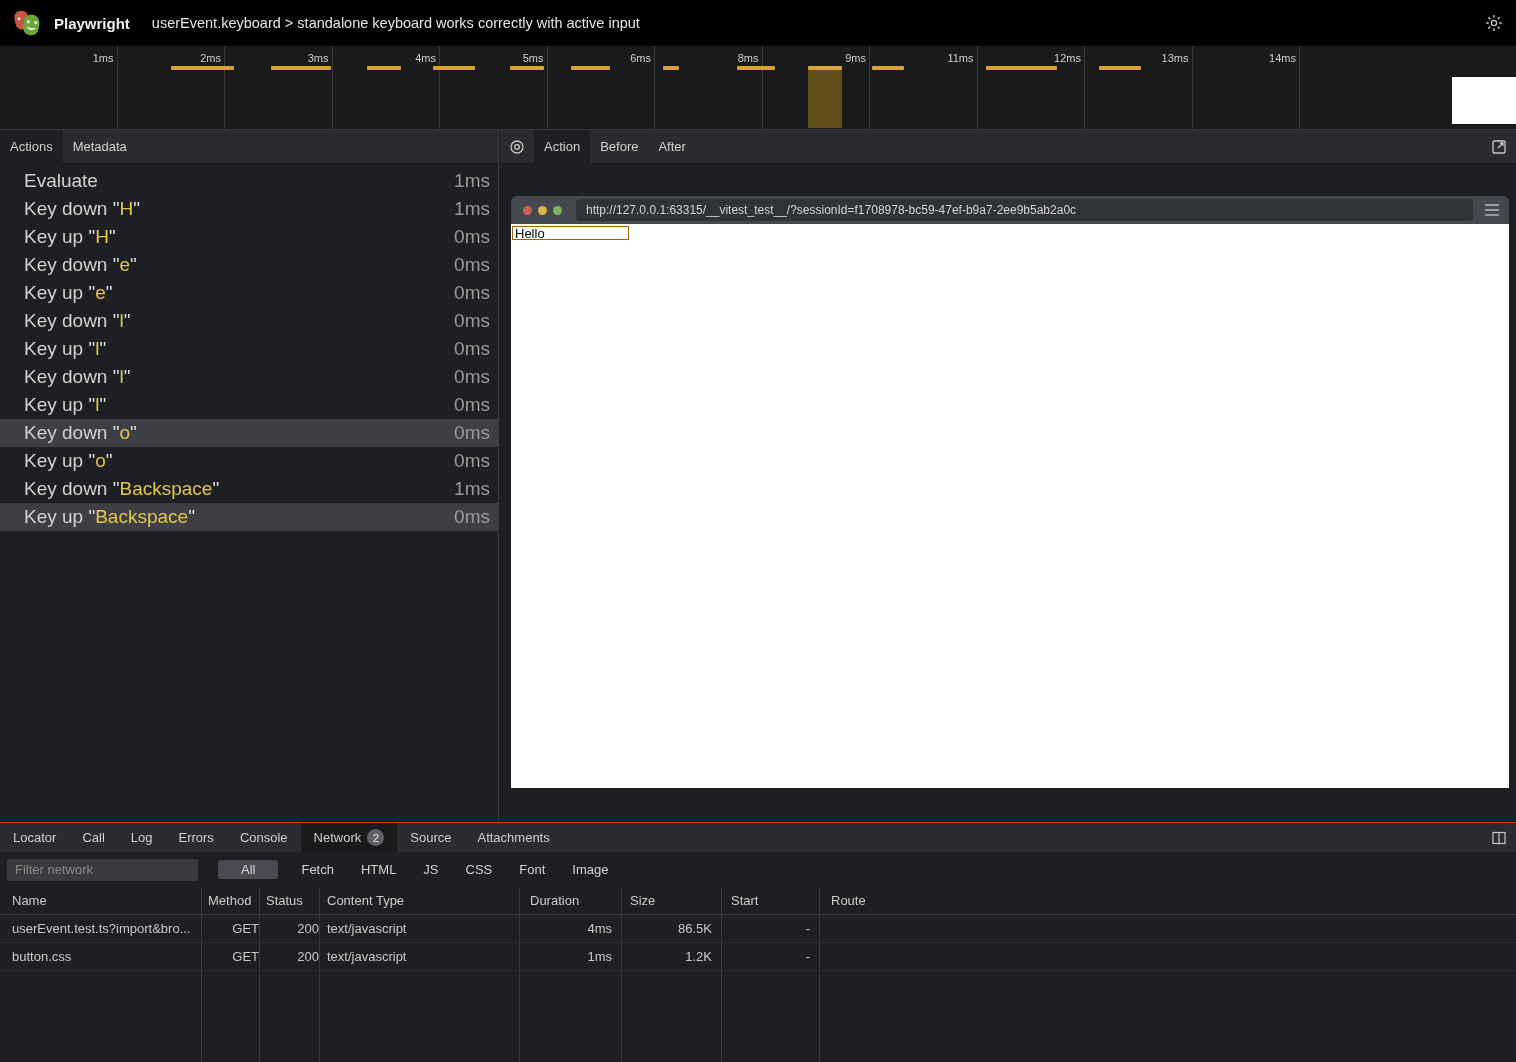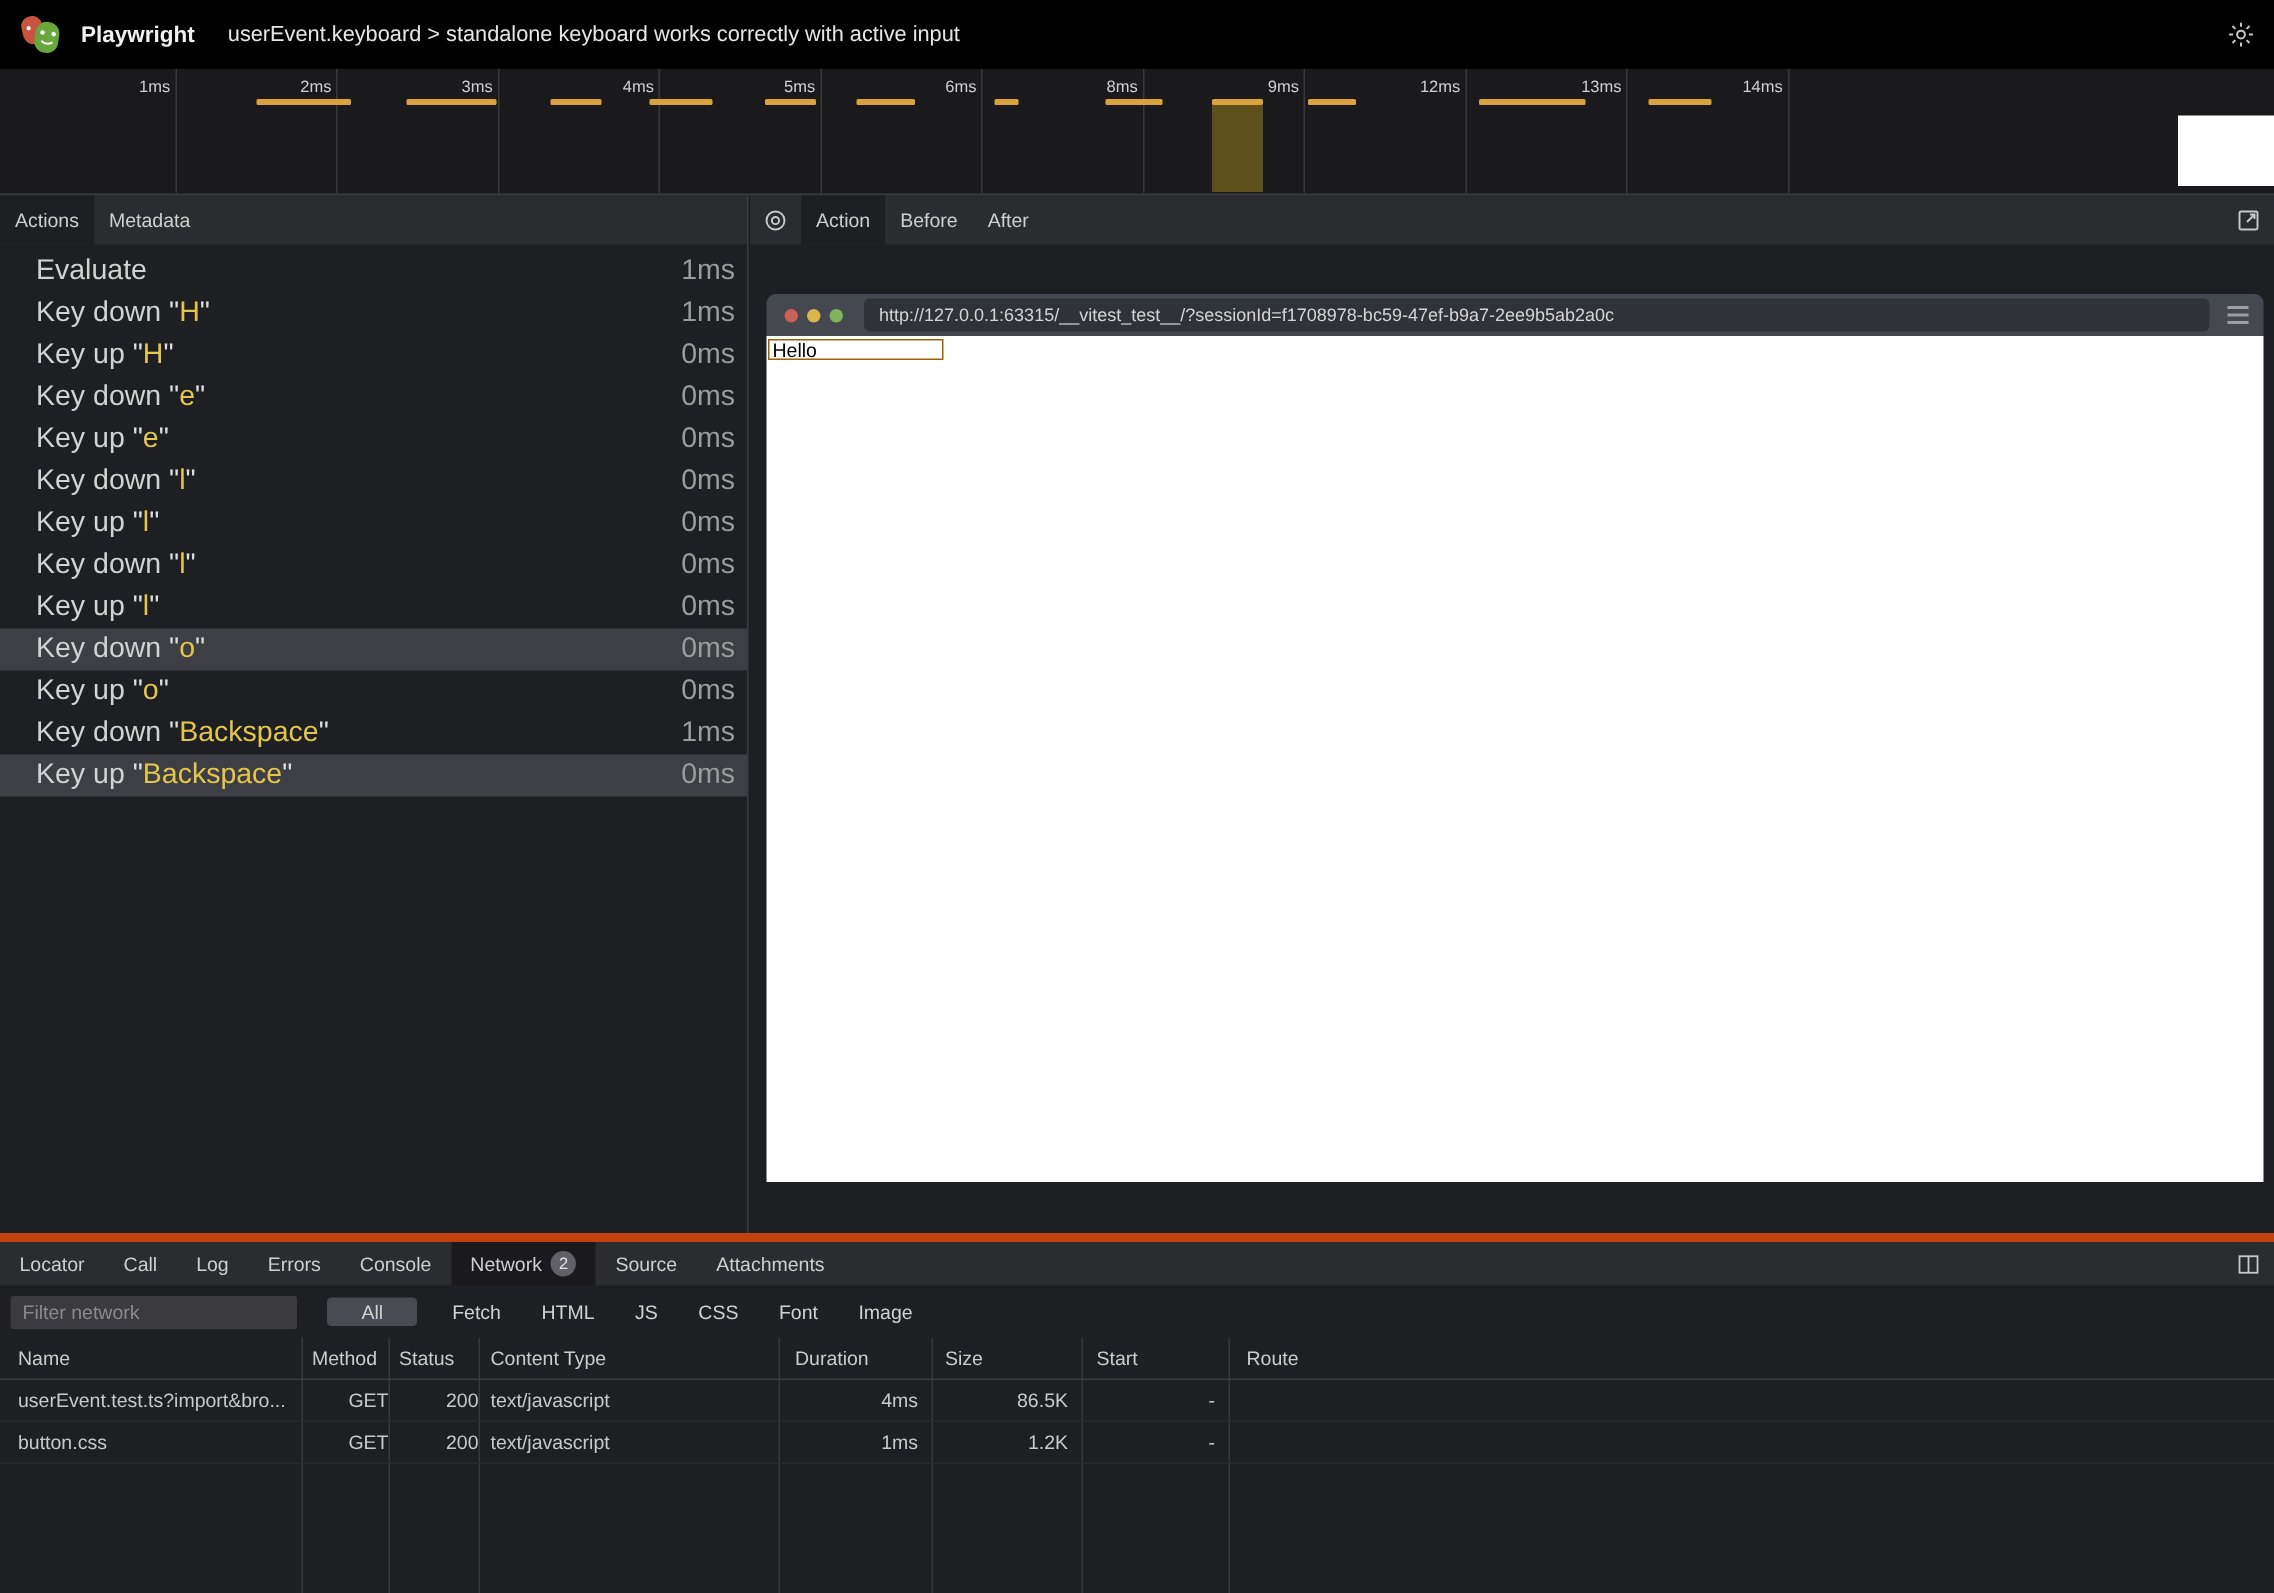--- a/index.html
+++ b/index.html
@@ -53,21 +53,21 @@
   .dot.red { background:#ca6156; } .dot.yel { background:#d9b74a; } .dot.grn { background:#81b35a; }
   .urlbar { flex:1; height:22px; background:#2f3237; border-radius:4px; margin:0 10px 0 8px;
     display:flex; align-items:center; padding:0 10px; font-size:12px; color:#d4d4d4; white-space:nowrap; overflow:hidden; }
   .burger { display:flex; flex-direction:column; gap:2.5px; padding:2px; }
   .burger span { display:block; width:14px; height:2.5px; background:#9aa0a6; }
   .page { height:564px; background:#fff; position:relative; }
   .page-input { position:absolute; left:1px; top:2px; width:117px; height:14px; border:1px solid #a16207;
     font-size:13px; font-family:"Liberation Sans", sans-serif; color:#000; padding:0 2px; background:#fff; }
 
   
-  #bottom { position:absolute; top:822px; left:0; width:1516px; height:240px; background:#1e1f22; border-top:6px solid #c2410c; }
+  #bottom { position:absolute; top:822px; left:0; width:1516px; height:240px; background:#1e1f22; border-top:1px solid #c2410c; }
   .btabs { height:29px; background:#2b2c2f; display:flex; align-items:stretch; }
   .btab { display:flex; align-items:center; gap:6px; padding:0 13px; font-size:13px; color:#cfcfcf; }
   .btab.selected { background:#1a1a1d; }
   .badge { width:17px; height:17px; border-radius:50%; background:#606066; color:#e4e4e4;
     font-size:11px; display:flex; align-items:center; justify-content:center; }
   .btabs-spacer { flex:1; }
 
   .filter-row { height:35px; display:flex; align-items:center; padding:0 7px; }
   .filter-input { width:191px; height:22px; background:#3a3a3f; border:none; border-radius:2px;
     color:#d6d6d6; font-size:13px; font-family:"Liberation Sans", sans-serif; padding:0 8px; }
@@ -113,20 +113,21 @@
 <div id="timeline">
   <div class="tl-cols">
     <div class="tl-col first"><span>1ms</span></div>
     <div class="tl-col"><span>2ms</span></div>
     <div class="tl-col"><span>3ms</span></div>
     <div class="tl-col"><span>4ms</span></div>
     <div class="tl-col"><span>5ms</span></div>
     <div class="tl-col"><span>6ms</span></div>
     <div class="tl-col"><span>8ms</span></div>
     <div class="tl-col"><span>9ms</span></div>
+    <div class="tl-col"><span>11ms</span></div>
     <div class="tl-col"><span>12ms</span></div>
     <div class="tl-col"><span>13ms</span></div>
     <div class="tl-col"><span>14ms</span></div>
   </div>
   <div class="tl-bar" style="left:171px;width:63px;"></div>
   <div class="tl-bar" style="left:271px;width:60px;"></div>
   <div class="tl-bar" style="left:367px;width:34px;"></div>
   <div class="tl-bar" style="left:433px;width:42px;"></div>
   <div class="tl-bar" style="left:510px;width:34px;"></div>
   <div class="tl-bar" style="left:571px;width:39px;"></div>

